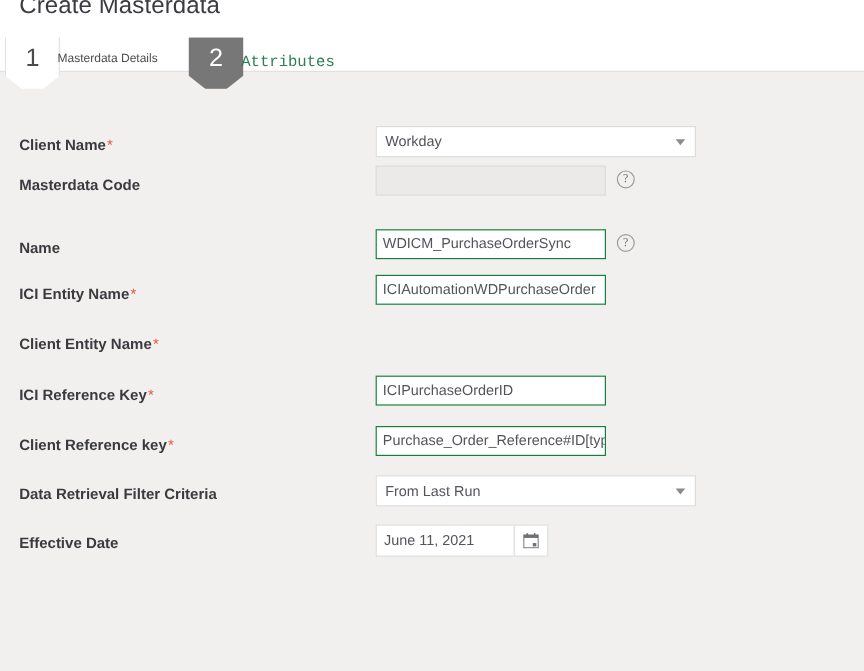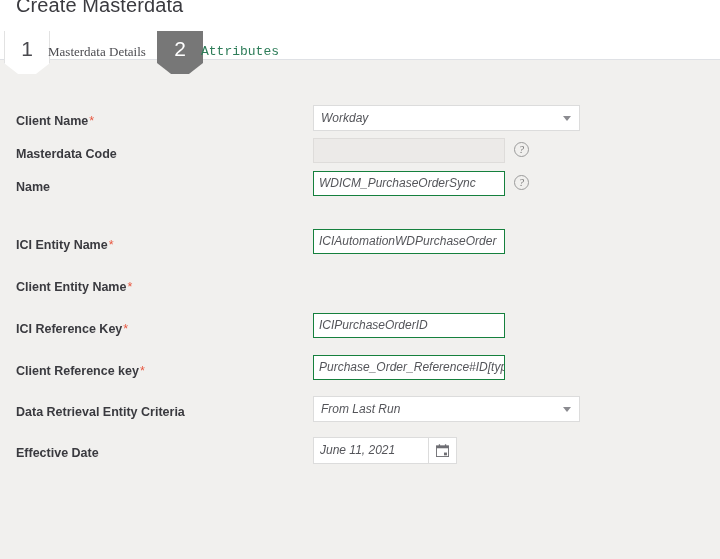--- a/index.html
+++ b/index.html
@@ -71,24 +71,23 @@
   .step-1 .step-chevron {
     background: #ffffff;
     border-left: 1px solid #e2e2e2;
     border-right: 1px solid #e2e2e2;
   }
   .step-1 .num { color: #4a4a4f; }
   .step-1 .step-label {
     position: absolute;
     left: 44px;
     top: 13px;
-    font-size: 13px;
+    font-size: 10px;
     color: #4c4c51;
     white-space: nowrap;
-    font-family: Liberation Serif, serif;
   }
   .step-2 { left: 157px; }
   .step-2 .step-chevron {
     background: #777777;
   }
   .step-2 .num { color: #ffffff; }
   .step-2 .step-label {
     position: absolute;
     left: 44px;
     top: 13px;
@@ -126,21 +125,20 @@
   .req {
     color: #e8563f;
     font-weight: 400;
     padding-left: 1px;
   }
 
   .control {
     position: absolute;
     left: 313px;
     top: 0;
-    font-style: italic;
   }
 
   .txt-input {
     box-sizing: border-box;
     width: 192px;
     height: 25px;
     background: #ffffff;
     border: 1px solid #15803d;
     font-family: "Liberation Sans", sans-serif;
     font-size: 12px;
@@ -268,21 +266,21 @@
   </div>
 
   <div class="form-row" style="top:64px">
     <div class="field-label"><span>Masterdata Code</span><span class="req"></span></div>
     <div class="control">
       <div class="txt-input disabled"></div>
       <div class="help-icon">?</div>
     </div>
   </div>
 
-  <div class="form-row" style="top:97px">
+  <div class="form-row" style="top:117px">
     <div class="field-label"><span>Name</span><span class="req"></span></div>
     <div class="control">
       <div class="txt-input">WDICM_PurchaseOrderSync</div>
       <div class="help-icon">?</div>
     </div>
   </div>
 
   <div class="form-row" style="top:155px">
     <div class="field-label"><span>ICI Entity Name</span><span class="req">*</span></div>
     <div class="control">
@@ -302,21 +300,21 @@
   </div>
 
   <div class="form-row" style="top:281px">
     <div class="field-label"><span>Client Reference key</span><span class="req">*</span></div>
     <div class="control">
       <div class="txt-input">Purchase_Order_Reference#ID[type=</div>
     </div>
   </div>
 
   <div class="form-row" style="top:322px">
-    <div class="field-label"><span>Data Retrieval Entity Criteria</span><span class="req"></span></div>
+    <div class="field-label"><span>Data Retrieval Filter Criteria</span><span class="req"></span></div>
     <div class="control">
       <div class="select-input">
         <span>From Last Run</span>
         <span class="caret"></span>
       </div>
     </div>
   </div>
 
   <div class="form-row" style="top:363px">
     <div class="field-label"><span>Effective Date</span><span class="req"></span></div>

